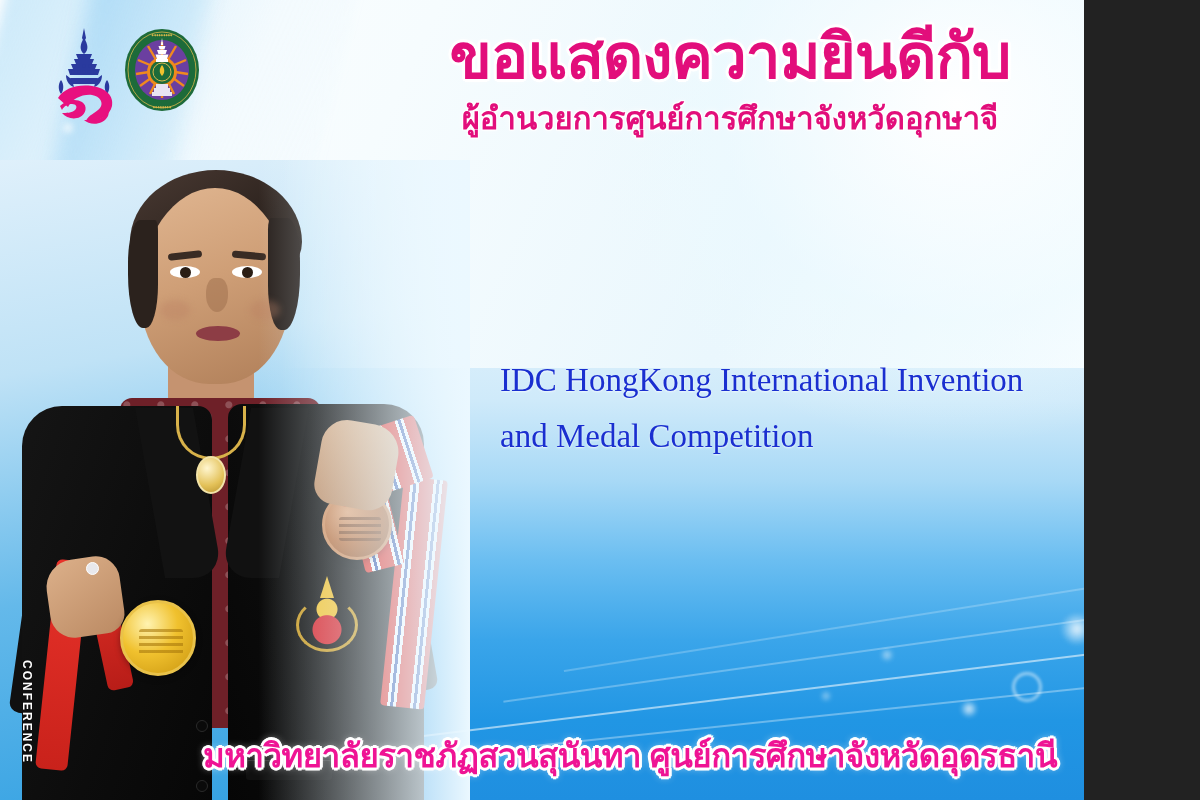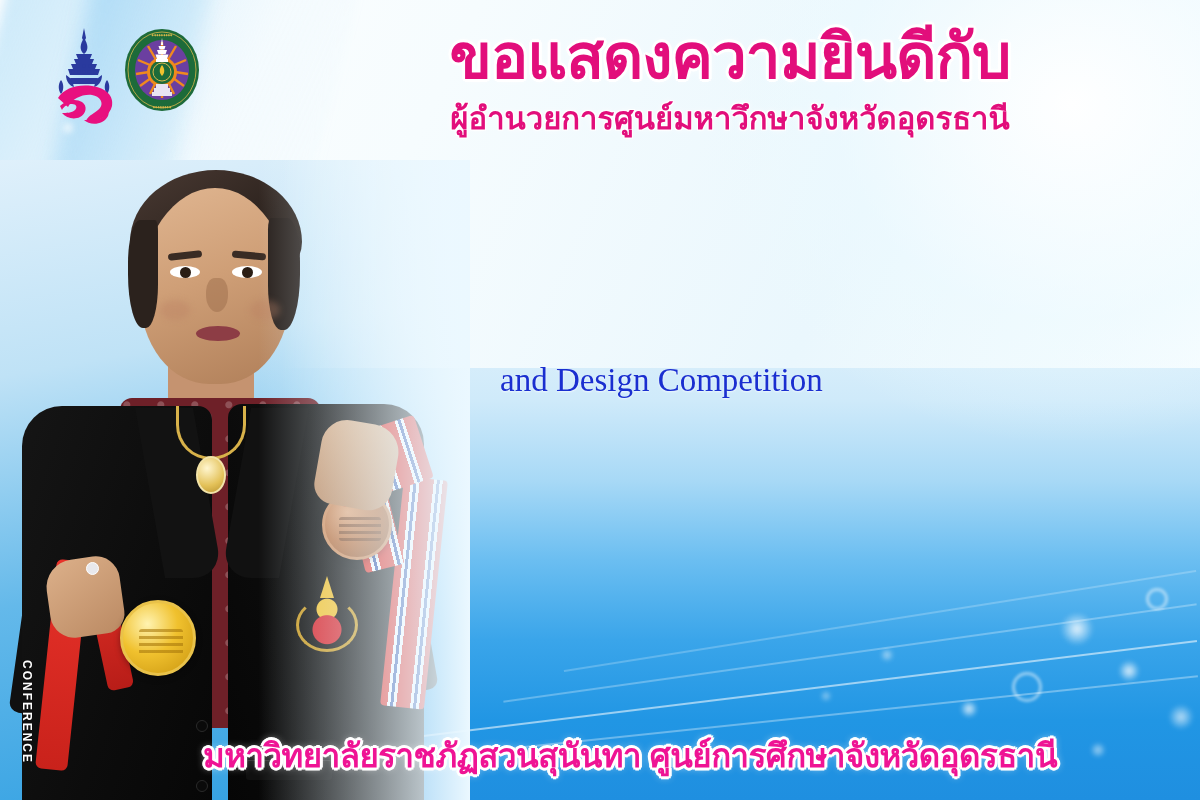--- a/index.html
+++ b/index.html
@@ -1,20 +1,20 @@
 <!DOCTYPE html>
 <html><head>
 <meta charset="utf-8">
 <style>
   html,body{margin:0;padding:0;background:#222;}
   *{box-sizing:border-box;}
 
   .banner{
     position:relative;
-    width:1200px;height:800px;
+    width:1084px;height:800px;
     overflow:hidden;
     font-family:"Liberation Sans", sans-serif;
     background:#eaf7fd;
   }
 
   
   .bg-base{
     position:absolute;inset:0;
     background:
       linear-gradient(to bottom,
@@ -492,24 +492,25 @@
       </g>
       <g fill="#d9b84a" font-size="3" font-family="'Liberation Sans', sans-serif">
         <text x="38" y="8" text-anchor="middle">◆◆◆◆◆◆◆◆◆</text>
         <text x="38" y="80" text-anchor="middle">◆◆◆◆◆◆◆◆</text>
       </g>
     </svg>
   </div>
 
   <div class="title-wrap">
     <div class="t-line1">ขอแสดงความยินดีกับ</div>
-    <div class="t-line3">ผู้อำนวยการศูนย์มหาวึกษาจังหวัดอุดรธานี</div>
+    <div class="t-line3">ผู้อำนวยการศูนย์การศึกษาจังหวัดอุกษาจี</div>
   </div>
 
   <div class="body-text">
-    <div>and Design Competition</div>
+    <div>IDC HongKong International Invention</div>
+    <div>and Medal Competition</div>
   </div>
 
   <div class="footer">
     <span>มหาวิทยาลัยราชภัฏสวนสุนันทา ศูนย์การศึกษาจังหวัดอุดรธานี</span>
   </div>
 
 </div>
 
 </body></html>

